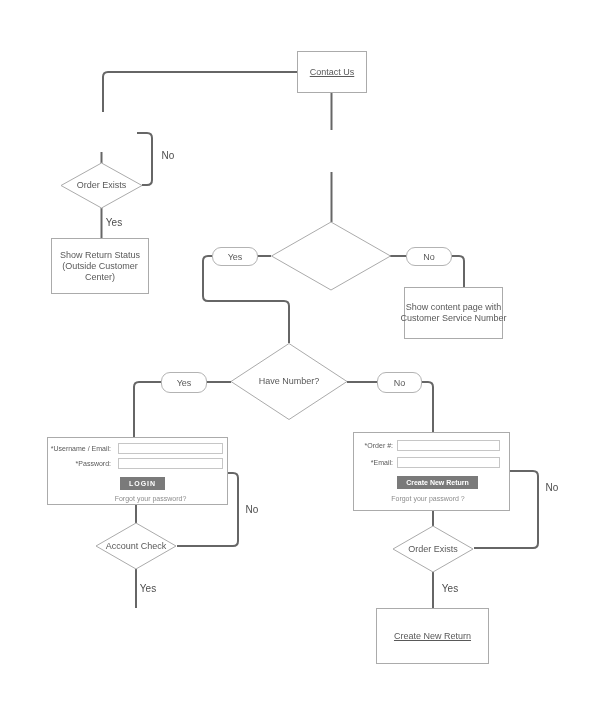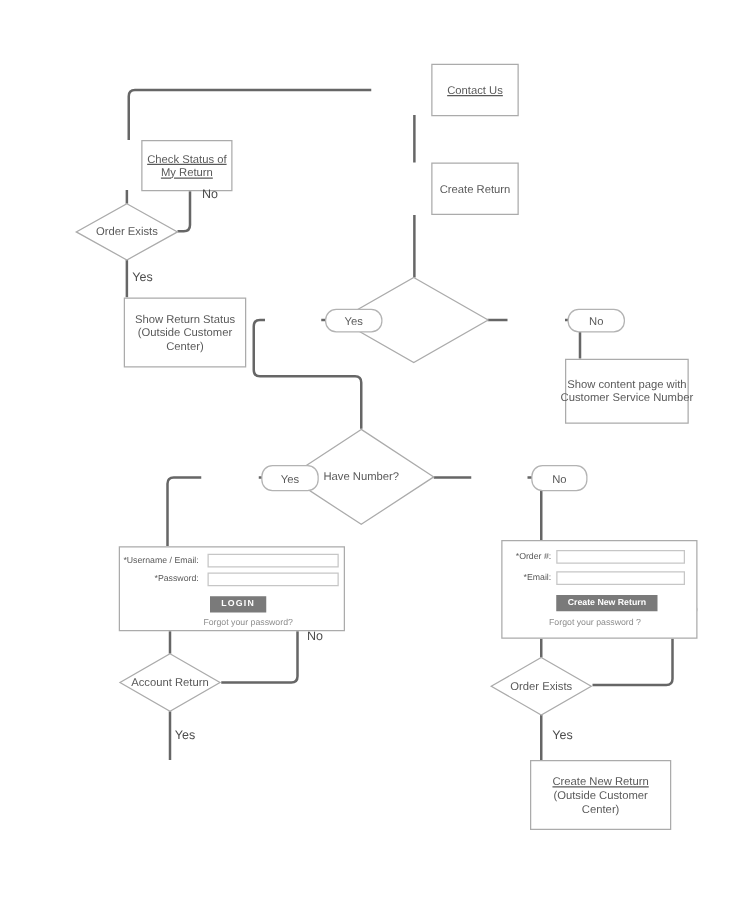--- a/index.html
+++ b/index.html
@@ -1,19 +1,19 @@
 <!DOCTYPE html>
 <html><head>
 <meta charset="utf-8">
 <style>
   html,body{margin:0;padding:0;background:#fff;}
   .canvas{position:relative;width:600px;height:721px;background:#fff;overflow:hidden;
           font-family:"Liberation Sans", sans-serif;}
   .layer{position:absolute;left:0;top:0;}
-  .node{position:absolute;box-sizing:border-box;margin-left:48px;}
+  .node{position:absolute;box-sizing:border-box;}
   .box{background:#fff;border:1px solid #ababab;display:flex;flex-direction:column;
        align-items:center;justify-content:center;text-align:center;
        font-size:9px;line-height:11px;color:#595959;}
   .pill{background:#fff;border:1px solid #b3b3b3;border-radius:9px;display:flex;
         align-items:center;justify-content:center;font-size:9px;color:#595959;}
   .u{text-decoration:underline;}
   .dlabel{position:absolute;text-align:center;font-size:9px;line-height:11px;
           color:#595959;pointer-events:none;}
   .edge-label{position:absolute;width:24px;text-align:center;font-size:10px;color:#4d4d4d;}
   .form-label{position:absolute;font-size:7px;color:#595959;text-align:right;line-height:11px;}
@@ -59,46 +59,38 @@
       <polygon points="289,343.5 347,381.5 289,419.5 231,381.5"></polygon>
       <polygon points="136,523 176,546 136,569 96,546"></polygon>
       <polygon points="433,526 473,549 433,572 393,549"></polygon>
     </g>
   </svg>
 
   <div class="node box" style="left:297px;top:51px;width:70px;height:42px">
     <span class="u">Contact Us</span>
   </div>
 
-  <div class="node box" style="left:65px;top:112px;width:73px;height:41px">
-    <span class="u">Check Status of</span>
-    <span class="u">My Return</span>
-  </div>
 
-  <div class="node box" style="left:297px;top:130px;width:70px;height:42px">
-    <span>Create Return</span>
-  </div>
 
   <div class="node box" style="left:51px;top:238px;width:98px;height:56px">
     <span style="width:92px">Show Return Status (Outside Customer Center)</span>
   </div>
 
   <div class="node box" style="left:404px;top:287px;width:99px;height:52px">
     <span style="width:112px">Show content page with Customer Service Number</span>
   </div>
 
 
   <div class="node box" style="left:376px;top:608px;width:113px;height:56px">
     <span class="u">Create New Return</span>
-    <span style="width:92px">(Outside Customer Center)</span>
   </div>
 
   <div class="dlabel" style="left:61px;top:180px;width:81px">Order Exists</div>
   <div class="dlabel" style="left:231px;top:376px;width:116px">Have Number?</div>
-  <div class="dlabel" style="left:96px;top:541px;width:80px">Account Return</div>
+  <div class="dlabel" style="left:96px;top:541px;width:80px">Account Check</div>
   <div class="dlabel" style="left:393px;top:544px;width:80px">Order Exists</div>
 
   <div class="node pill" style="left:212px;top:247px;width:46px;height:19px">Yes</div>
   <div class="node pill" style="left:406px;top:247px;width:46px;height:19px">No</div>
   <div class="node pill" style="left:161px;top:372px;width:46px;height:21px">Yes</div>
   <div class="node pill" style="left:377px;top:372px;width:45px;height:21px">No</div>
 
   <div class="edge-label" style="left:156px;top:150px">No</div>
   <div class="edge-label" style="left:102px;top:217px">Yes</div>
   <div class="edge-label" style="left:240px;top:504px">No</div>

